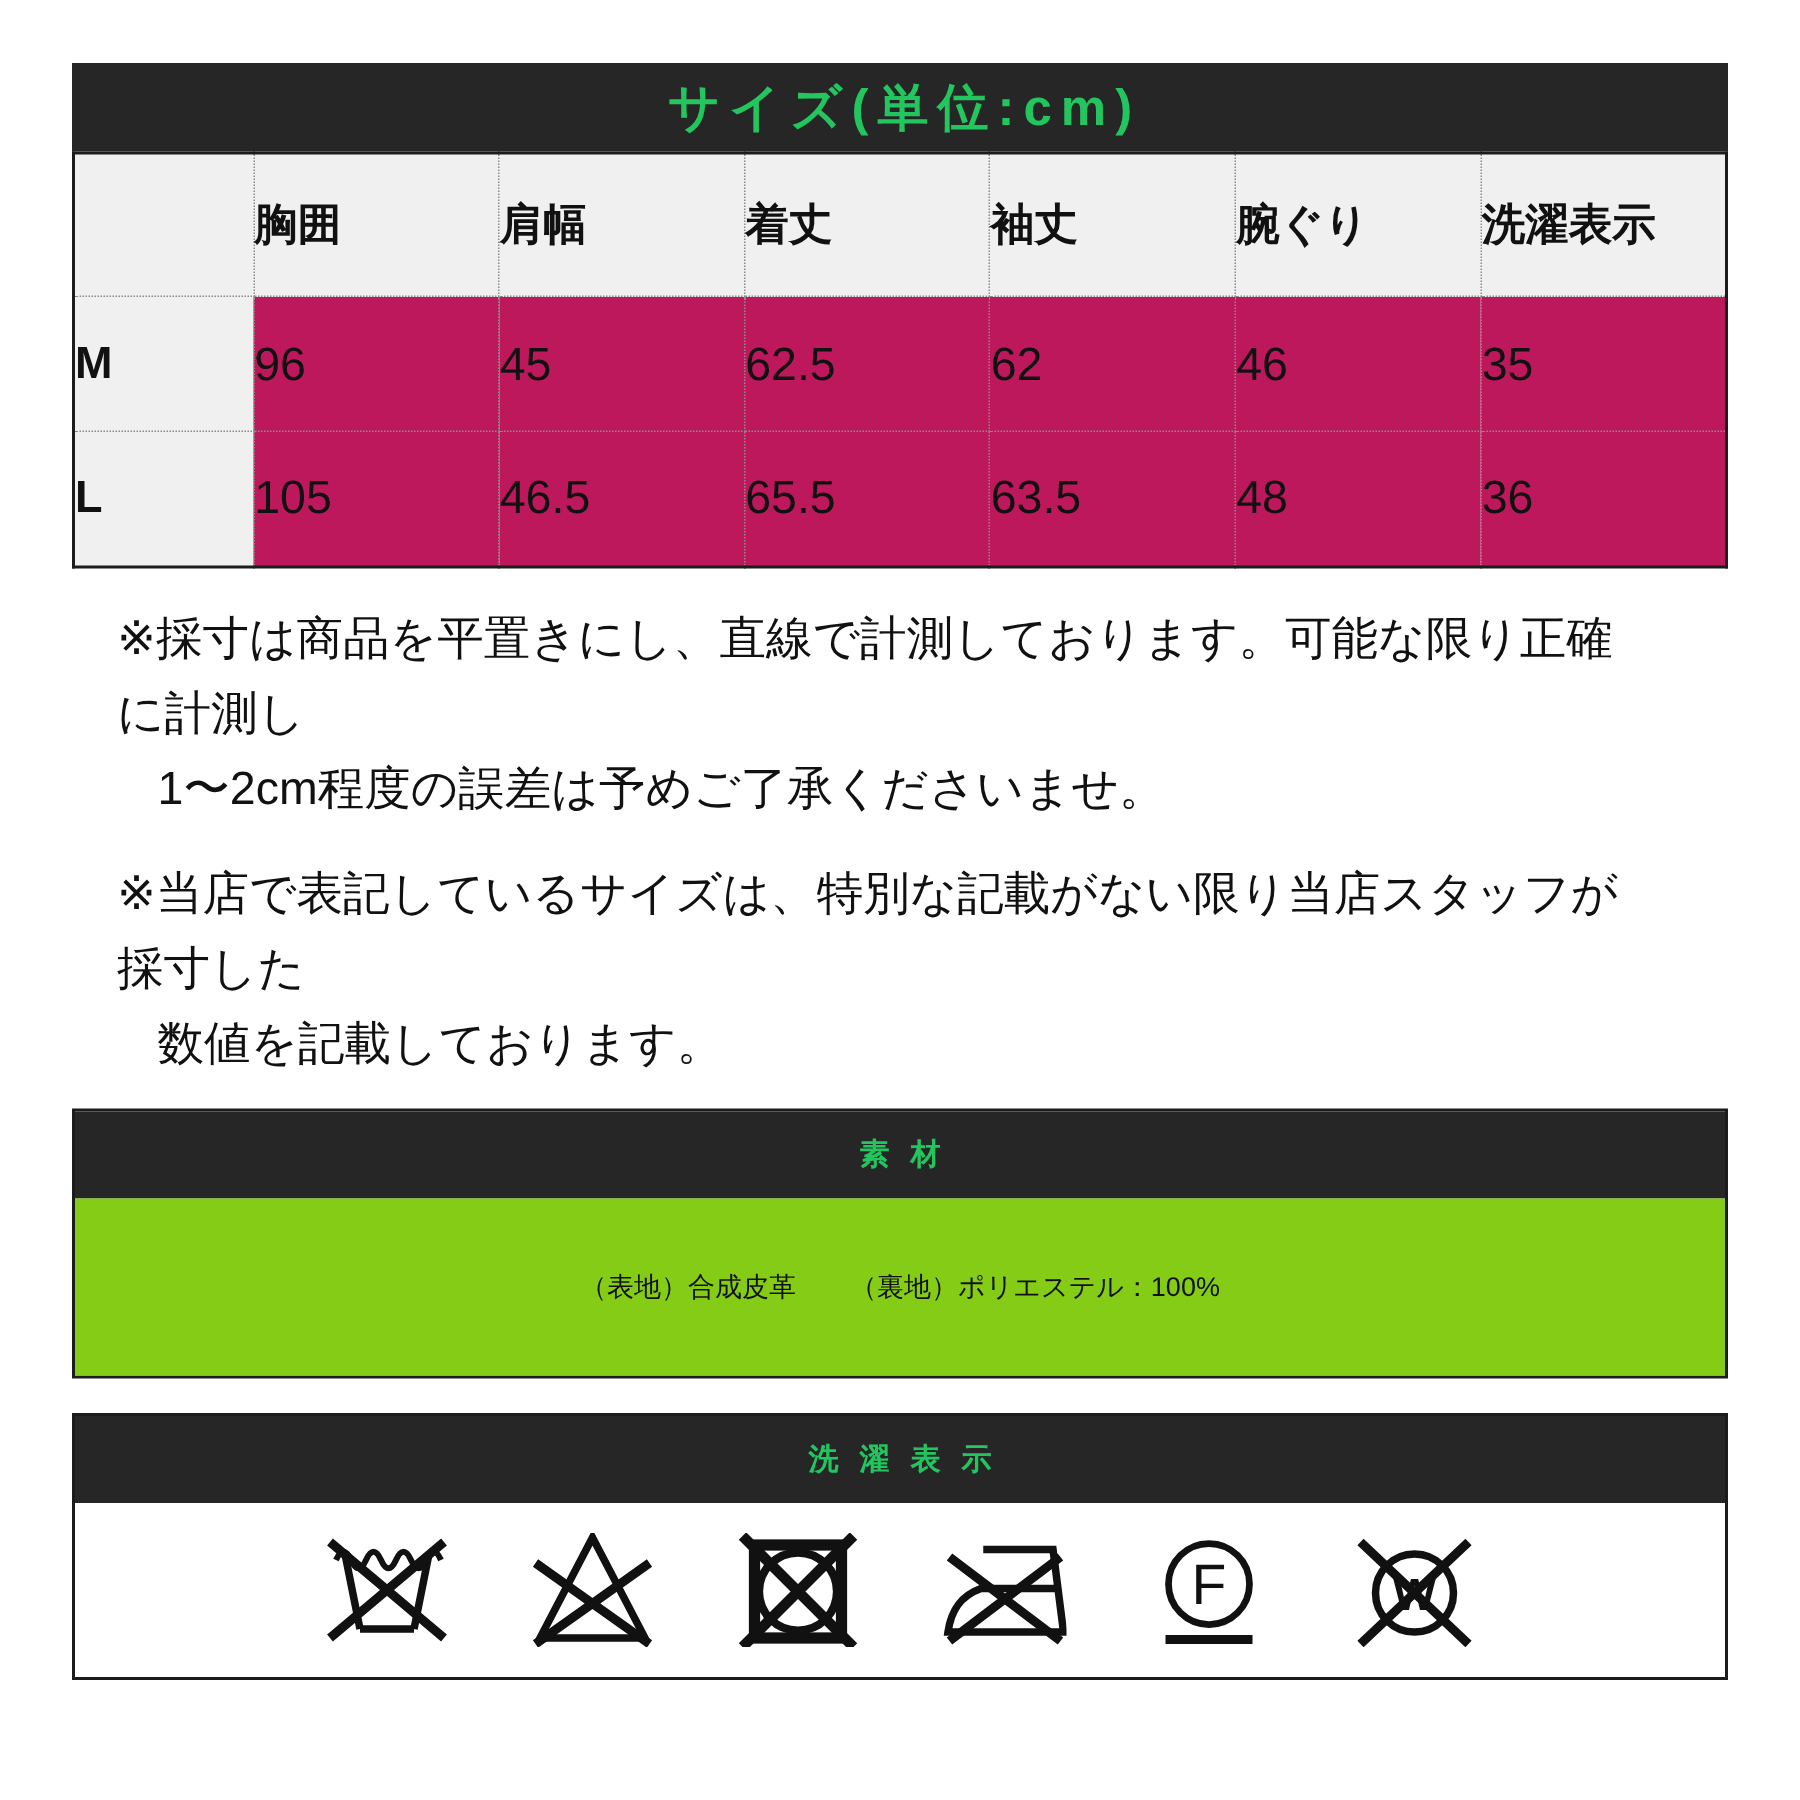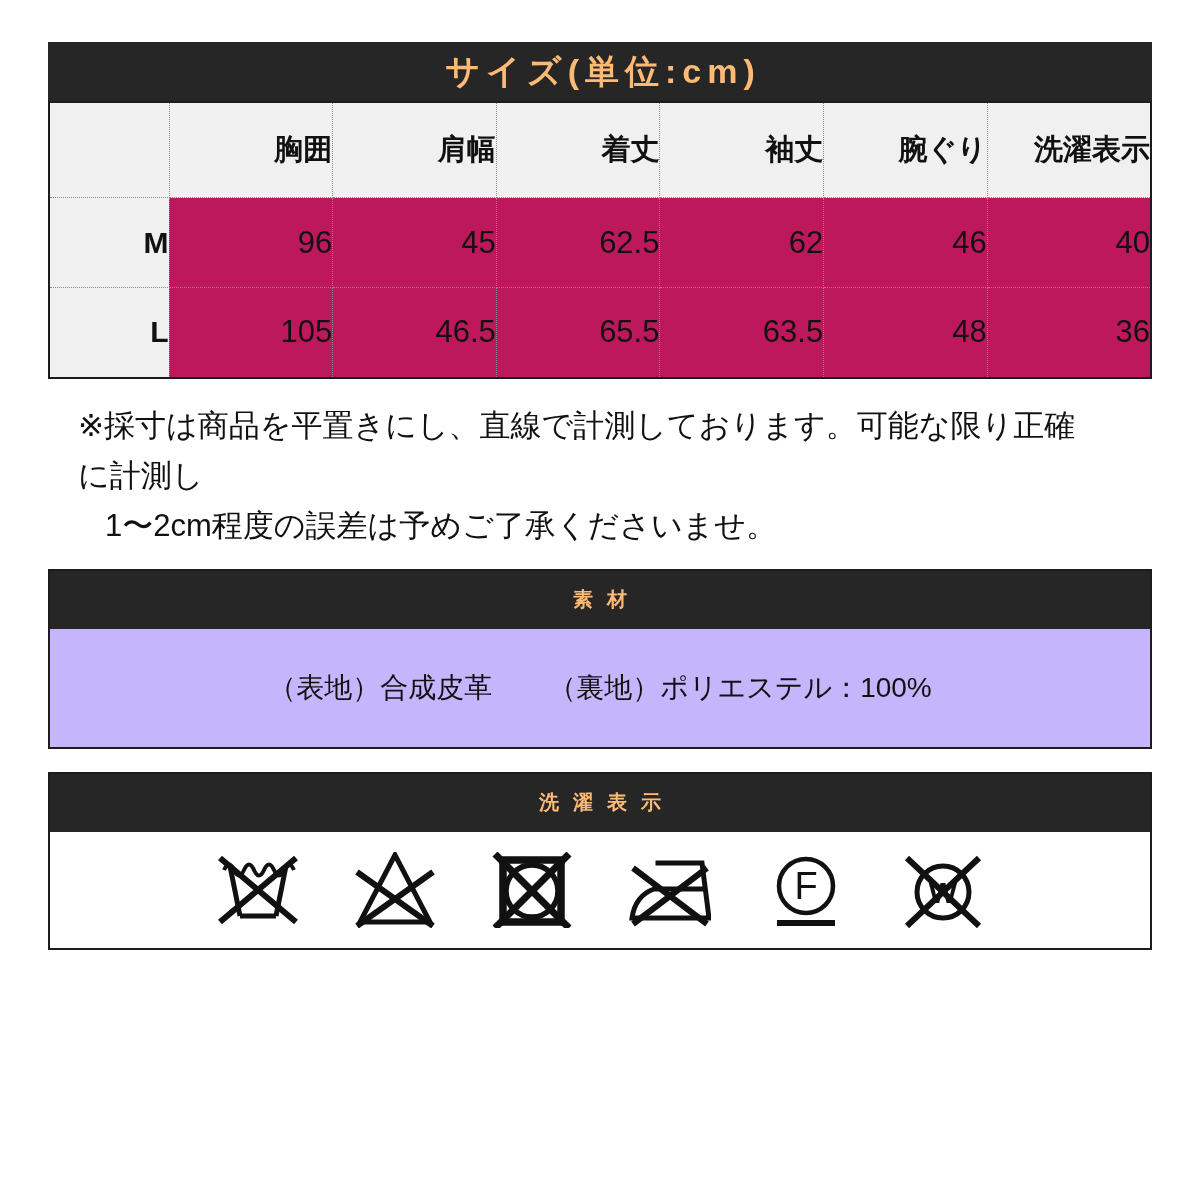--- a/index.html
+++ b/index.html
@@ -4,47 +4,47 @@
 <style>
   html,body { margin:0; padding:0; }
   body {
     width:1200px; height:1200px; background:#ffffff;
     font-family:"Liberation Sans","DejaVu Sans",sans-serif; color:#111;
   }
   .page { width:1104px; margin:0 auto; padding-top:42px; }
 
   
   .bar {
-    background:#262626; color:#fdba74; font-weight:bold;
+    background:#262626; color:#22c55e; font-weight:bold;
     display:flex; align-items:center; justify-content:center;
   }
   .size-bar { height:59px; font-size:34px; letter-spacing:6px; padding-left:6px; }
   .sub-bar  { height:58px; font-size:20px; letter-spacing:14px; padding-left:14px; }
 
   
   table { border-collapse:collapse; width:100%; table-layout:fixed; border:2px solid #1c1c1c; }
   col.label-col { width:120px; }
-  th,td { border:1px dotted #8a8a8a; text-align:right; vertical-align:middle; padding:0; }
+  th,td { border:1px dotted #8a8a8a; text-align:left; vertical-align:middle; padding:0; }
   thead th { height:94px; background:#f0f0f0; font-size:29px; font-weight:bold; }
   tbody tr { height:90px; }
   tbody th { background:#f0f0f0; font-size:30px; font-weight:bold; }
   tbody td { background:#be185d; font-size:31px; font-weight:normal; }
 
   
   .note { margin:22px 0 0 30px; width:1020px; font-size:31px; line-height:50px; }
   .note.second { margin-top:20px; }
   .note .cont { padding-left:27px; }
 
   
   .boxed { border:2px solid #1c1c1c; }
   .material-box { margin-top:18px; }
   .laundry-box  { margin-top:23px; }
   .material-body {
     height:118px; display:flex; align-items:center; justify-content:center;
-    font-size:28px; background:#c4b5fd;
+    font-size:18px; background:#84cc16;
   }
   .laundry-body {
     height:116px; display:flex; align-items:center; justify-content:center;
     gap:53px; background:#fff;
   }
   .care { display:block; }
   .care .stroke { fill:none; stroke:#111; }
   .care text { fill:#111; font-family:"Liberation Sans","DejaVu Sans",sans-serif; }
 </style>
 </head>
@@ -78,38 +78,42 @@
         </tr>
       </thead>
       <tbody>
         <tr>
           <th>M</th>
           <td>96</td>
           <td>45</td>
           <td>62.5</td>
           <td>62</td>
           <td>46</td>
-          <td>40</td>
+          <td>35</td>
         </tr>
         <tr>
           <th>L</th>
           <td>105</td>
           <td>46.5</td>
           <td>65.5</td>
           <td>63.5</td>
           <td>48</td>
           <td>36</td>
         </tr>
       </tbody>
     </table>
   </section>
 
   <div class="note">
     <div>※採寸は商品を平置きにし、直線で計測しております。可能な限り正確に計測し</div>
     <div class="cont">1〜2cm程度の誤差は予めご了承くださいませ。</div>
+  </div>
+  <div class="note second">
+    <div>※当店で表記しているサイズは、特別な記載がない限り当店スタッフが採寸した</div>
+    <div class="cont">数値を記載しております。</div>
   </div>
 
   <section class="boxed material-box">
     <div class="bar sub-bar">
       <span>素材</span>
     </div>
     <div class="material-body">
       <span>（表地）合成皮革　　（裏地）ポリエステル：100%</span>
     </div>
   </section>

